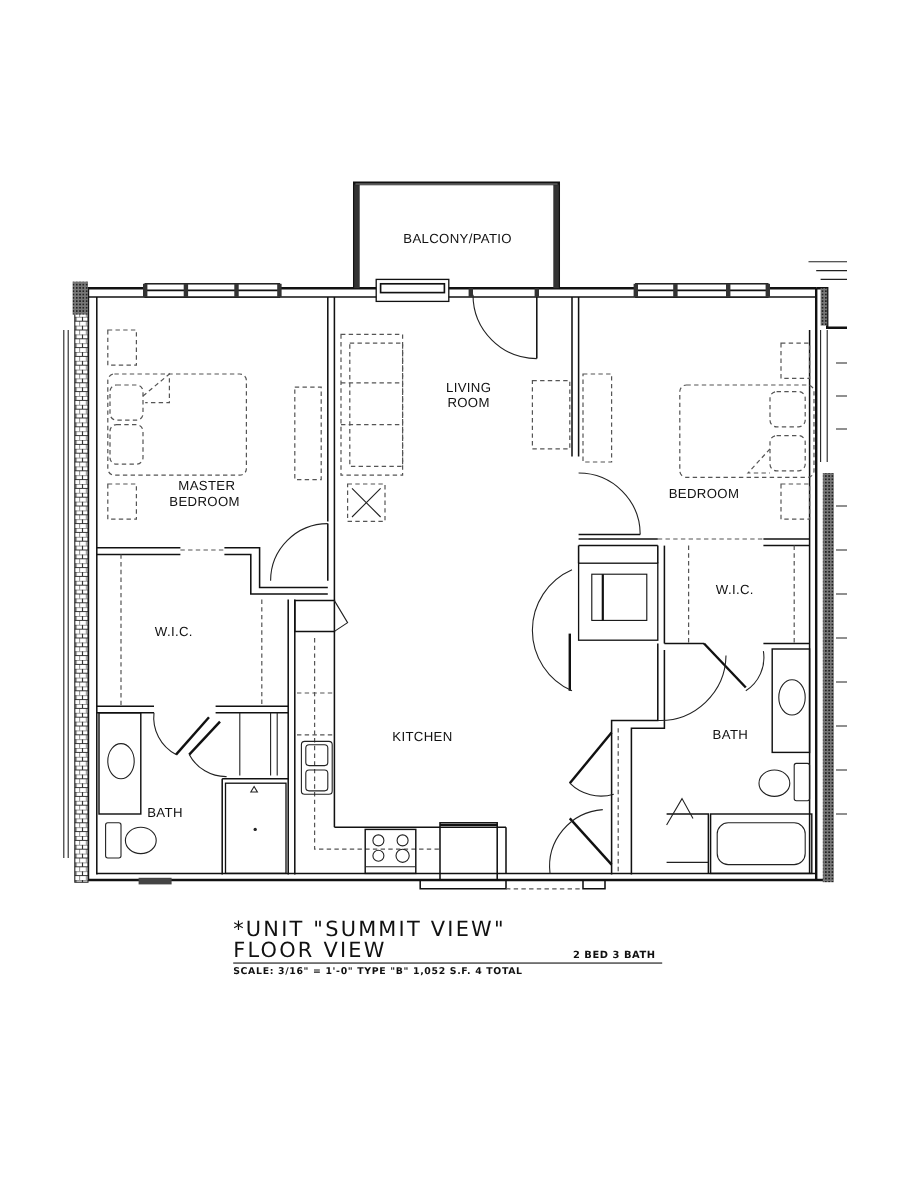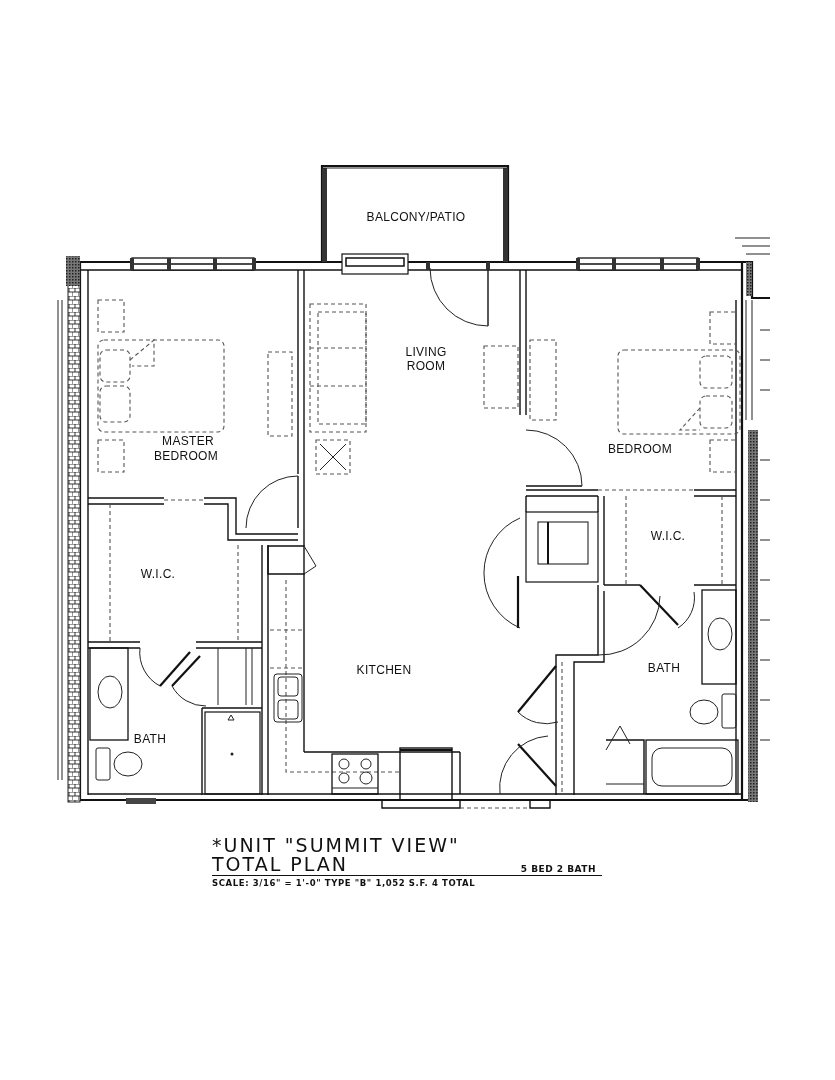--- a/index.html
+++ b/index.html
@@ -279,17 +279,17 @@
   <text class="room-label" x="158" y="578" font-size="11">W.I.C.</text>
   <text class="room-label" x="668" y="540" font-size="11">W.I.C.</text>
   <text class="room-label" x="384" y="674" font-size="12">KITCHEN</text>
   <text class="room-label" x="150" y="743" font-size="12">BATH</text>
   <text class="room-label" x="664" y="672" font-size="12">BATH</text>
 </svg>
 
 <div class="title-block">
   <div class="t1">*UNIT "SUMMIT VIEW"</div>
   <div class="t2row">
-    <span class="t2">TOTAL PLAN</span>
-    <span class="t2r">5 BED 2 BATH</span>
+    <span class="t2">FLOOR VIEW</span>
+    <span class="t2r">2 BED 3 BATH</span>
   </div>
   <div class="t3">SCALE: 3/16" = 1'-0"  TYPE "B"  1,052 S.F.  4 TOTAL</div>
 </div>
 
 </body></html>

